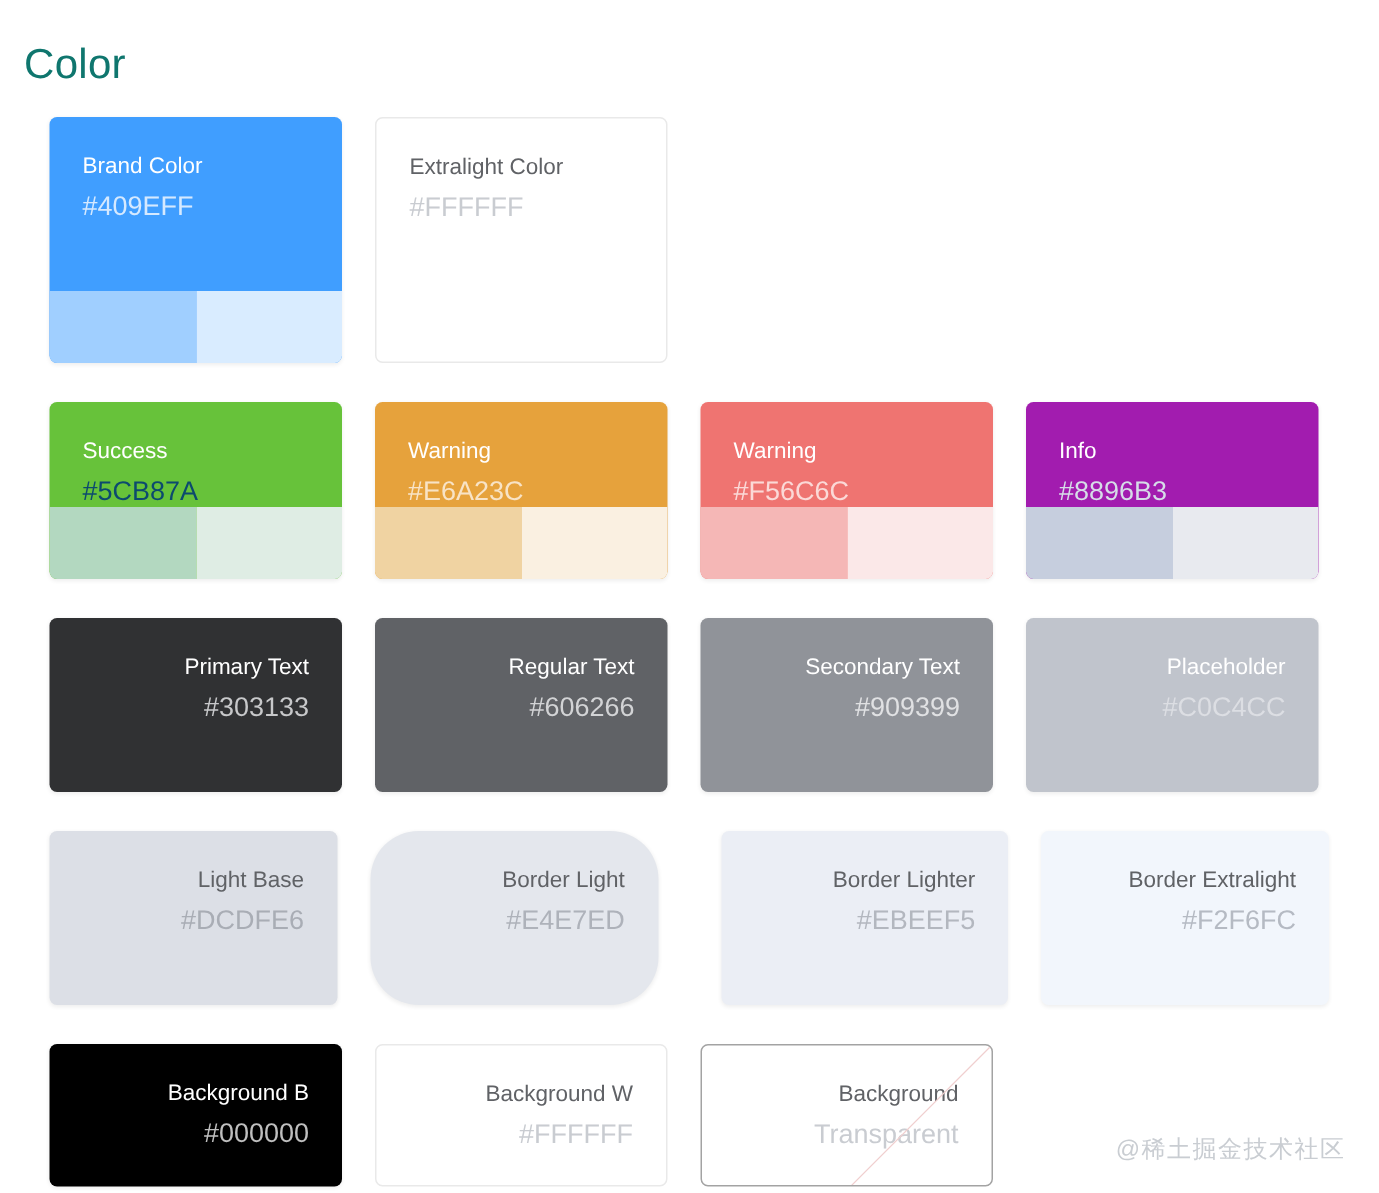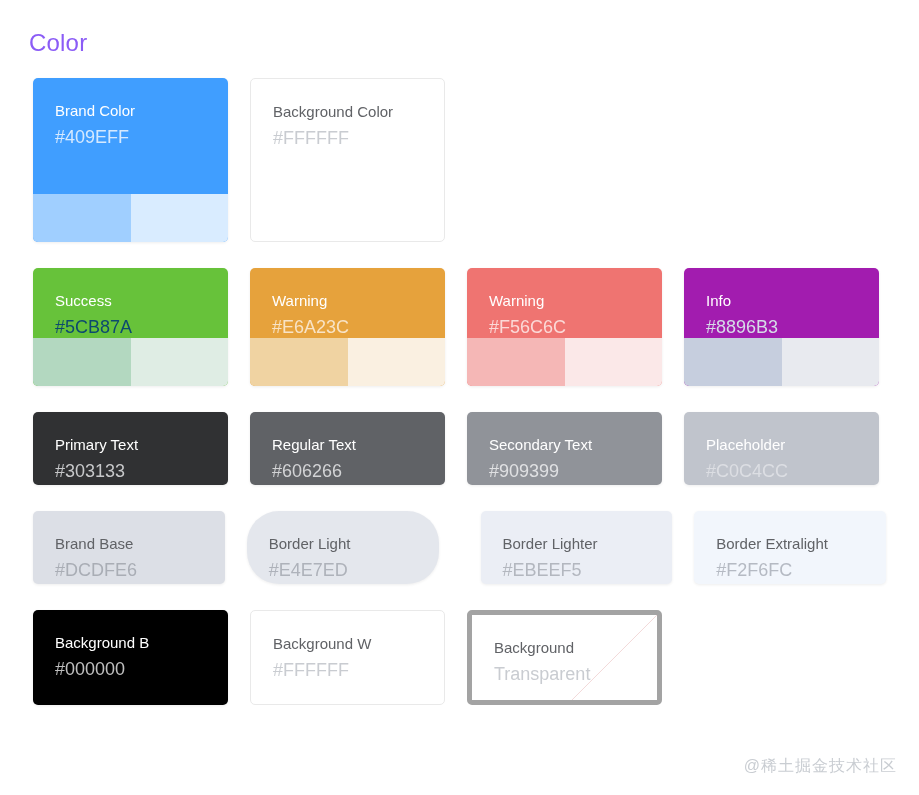--- a/index.html
+++ b/index.html
@@ -13,25 +13,25 @@
     font-family: "Liberation Sans", sans-serif;
     position: relative;
     overflow: hidden;
   }
   .page {
     position: absolute;
     inset: 0;
   }
   .page-title {
     position: absolute;
-    left: 29px;
+    left: 16px;
     top: 26px;
-    font-size: 24px;
+    font-size: 28px;
     font-weight: 400;
-    color: #8b5cf6;
+    color: #0f766e;
     letter-spacing: 0.2px;
     line-height: 34px;
   }
   .grid {
     position: absolute;
     left: 33px;
     top: 78px;
     width: 853px;
   }
   .row {
@@ -43,22 +43,22 @@
     width: 195px;
     border-radius: 5px;
     box-sizing: border-box;
     overflow: hidden;
     position: relative;
     box-shadow: 0 1px 3px rgba(0,0,0,0.07);
   }
   
   .card.tall   { height: 164px; }
   .card.mid    { height: 118px; }
-  .card.short  { height: 73px; }
-  .card.bg     { height: 95px; }
+  .card.short  { height: 116px; text-align: right; }
+  .card.bg     { height: 95px; text-align: right; }
 
   .card-main {
     padding: 22px 22px 0 22px;
     box-sizing: border-box;
     height: 100%;
   }
   .card.has-sub .card-main {
     height: calc(100% - 48px);
   }
   .card-label {
@@ -83,21 +83,21 @@
 
   
   .card.outlined {
     background: #ffffff;
     border: 1px solid #e9e9e9;
     box-shadow: none;
   }
   
   .card.transparent {
     background: #ffffff;
-    border: 5px solid #a3a3a3;
+    border: 1px solid #a3a3a3;
     box-shadow: none;
   }
   .diag {
     position: absolute;
     inset: 0;
     pointer-events: none;
   }
   .watermark {
     position: absolute;
     right: 22px;
@@ -122,21 +122,21 @@
             <div class="card-label" style="color: rgb(255, 255, 255);">Brand Color</div>
             <div class="card-hex" style="color: rgb(213, 233, 255);">#409EFF</div>
           </div>
           <div class="subs">
             <div class="sub" style="background: rgb(160, 207, 255);"></div>
             <div class="sub" style="background: rgb(217, 236, 255);"></div>
           </div>
         </div>
         <div class="card tall outlined">
           <div class="card-main">
-            <div class="card-label" style="color: rgb(96, 98, 102);">Background Color</div>
+            <div class="card-label" style="color: rgb(96, 98, 102);">Extralight Color</div>
             <div class="card-hex" style="color: rgb(201, 204, 209);">#FFFFFF</div>
           </div>
         </div>
       </div>
       <div class="row">
         <div class="card mid has-sub" style="background: rgb(103, 194, 58);">
           <div class="card-main">
             <div class="card-label" style="color: rgb(255, 255, 255);">Success</div>
             <div class="card-hex" style="color: #0c4a6e;">#5CB87A</div>
           </div>
@@ -198,21 +198,21 @@
         <div class="card short" style="background: rgb(192, 196, 204);">
           <div class="card-main">
             <div class="card-label" style="color: rgb(255, 255, 255);">Placeholder</div>
             <div class="card-hex" style="color: rgb(220, 222, 227);">#C0C4CC</div>
           </div>
         </div>
       </div>
       <div class="row">
         <div class="card short" style="background: rgb(220, 223, 230);">
           <div class="card-main">
-            <div class="card-label" style="color: rgb(96, 98, 102);">Brand Base</div>
+            <div class="card-label" style="color: rgb(96, 98, 102);">Light Base</div>
             <div class="card-hex" style="color: rgb(169, 173, 181);">#DCDFE6</div>
           </div>
         </div>
         <div class="card short" style="background: rgb(228, 231, 237); border-radius: 32px;">
           <div class="card-main">
             <div class="card-label" style="color: rgb(96, 98, 102);">Border Light</div>
             <div class="card-hex" style="color: rgb(174, 178, 186);">#E4E7ED</div>
           </div>
         </div>
         <div class="card short" style="background: rgb(235, 238, 245); margin-left: 20px;">

